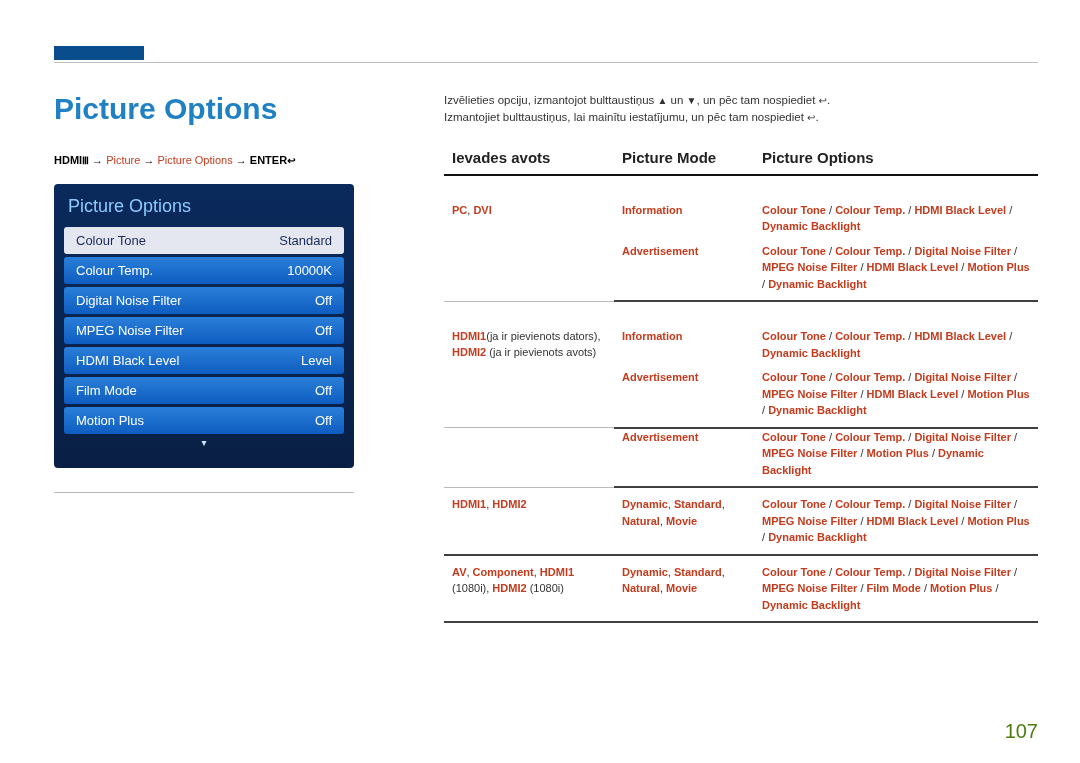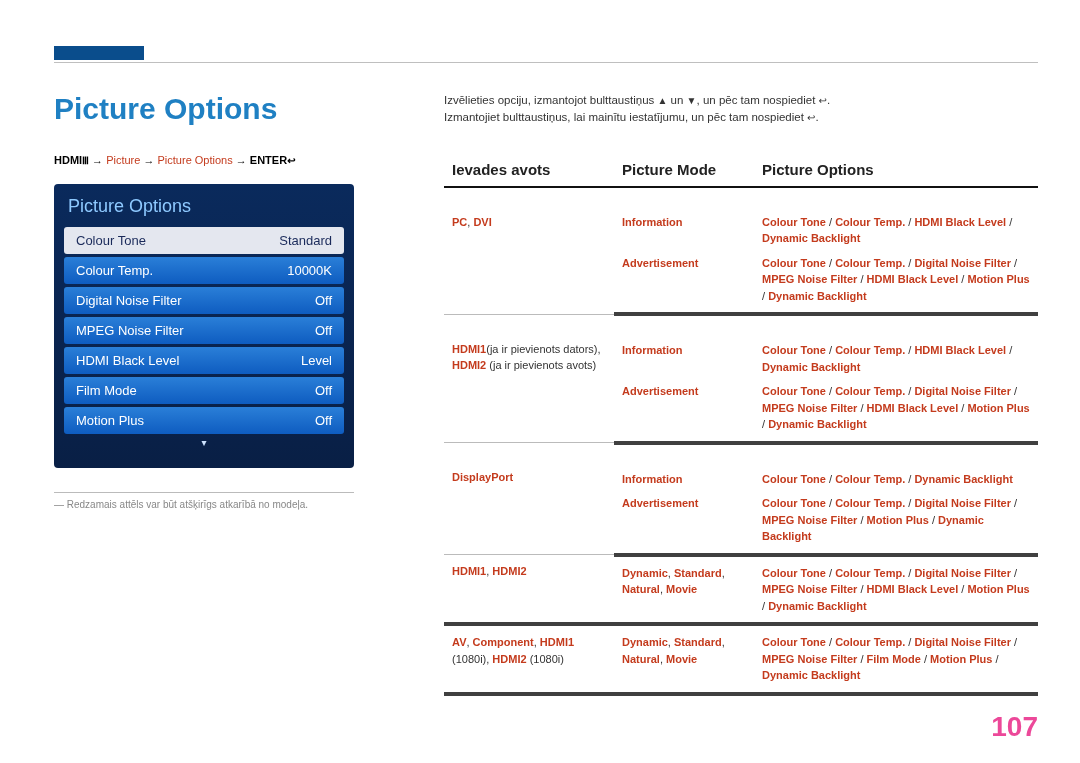--- a/index.html
+++ b/index.html
@@ -51,39 +51,39 @@
   .osd-row.sel { background: #e4e7ef; color: #1a2a5a; }
   .osd-row.grad { background: linear-gradient(#2a7fd8, #0e5cc0); }
   .osd-arrow { text-align: center; color: #cfe4ff; font-size: 10px; margin-top: 2px; }
 
   .footnote-line { border-top: 1px solid #bbb; margin-top: 24px; width: 300px; }
   .footnote { font-size: 10px; color: #888; margin-top: 6px; }
 
   .intro { font-size: 11.5px; color: #333; line-height: 1.5; }
   .intro .icon { font-size: 10px; }
 
-  .tbl { width: 100%; margin-top: 28px; border-collapse: collapse; font-size: 11px; }
+  .tbl { width: 100%; margin-top: 16px; border-collapse: collapse; font-size: 11px; }
   .tbl th {
     text-align: left; font-size: 15px; color: #222; font-weight: 700;
     padding: 6px 8px 8px; border-bottom: 2px solid #111;
   }
   .tbl td {
-    padding: 8px 8px; border-bottom: 4px solid #404040; vertical-align: top;
+    padding: 8px 8px; border-bottom: 2px solid #404040; vertical-align: top;
     line-height: 1.5;
   }
   .tbl tr.row-top td { padding-top: 26px; border-bottom: none; }
   .tbl tr.row-bot td { padding-top: 0; }
   .tbl .c1 { width: 170px; }
   .tbl .c2 { width: 140px; }
   .red { color: #c43b1d; font-weight: 700; }
   .blk { color: #333; }
 
   .page-num {
     position: absolute; bottom: 20px; right: 42px;
-    font-size: 28px; color: #ec4899; font-weight: 700;
+    font-size: 20px; color: #4d7c0f; font-weight: 400;
   }
 </style>
 </head>
 <body>
 
 <div class="top-accent"></div>
 <div class="top-rule"></div>
 
 <div class="page">
   <div class="left-col">
@@ -124,21 +124,20 @@
           </div>
           <div class="osd-row grad">
             <span>Motion Plus</span>
             <span>Off</span>
           </div>
         </div>
       <div class="osd-arrow">▾</div>
     </div>
 
     <div class="footnote-line"></div>
-    <div class="footnote">― Redzamais attēls var būt atšķirīgs atkarībā no modeļa.</div>
   </div>
 
   <div class="right-col">
     <div class="intro">
       <span>Izvēlieties opciju, izmantojot bulttaustiņus </span><span class="icon">▲</span><span> un </span><span class="icon">▼</span><span>, un pēc tam nospiediet </span><span class="icon">↩</span><span>.</span><br>
       <span>Izmantojiet bulttaustiņus, lai mainītu iestatījumu, un pēc tam nospiediet </span><span class="icon">↩</span><span>.</span>
     </div>
 
     <table class="tbl">
       <thead>
@@ -162,25 +161,20 @@
           <tr class="row-top">
             <td class="c1" style="border-bottom: none;"><span class="red">HDMI1</span><span class="blk">(ja ir pievienots dators), </span><span class="red">HDMI2</span><span class="blk"> (ja ir pievienots avots)</span></td>
             <td class="c2"><span class="red">Information</span></td>
             <td><span class="red">Colour Tone</span><span class="blk"> / </span><span class="red">Colour Temp.</span><span class="blk"> / </span><span class="red">HDMI Black Level</span><span class="blk"> / </span><span class="red">Dynamic Backlight</span></td>
           </tr>
           <tr class="row-bot">
             <td class="c1" style="border-bottom: 1px solid rgb(187, 187, 187);"></td>
             <td class="c2"><span class="red">Advertisement</span></td>
             <td><span class="red">Colour Tone</span><span class="blk"> / </span><span class="red">Colour Temp.</span><span class="blk"> / </span><span class="red">Digital Noise Filter</span><span class="blk"> / </span><span class="red">MPEG Noise Filter</span><span class="blk"> / </span><span class="red">HDMI Black Level</span><span class="blk"> / </span><span class="red">Motion Plus</span><span class="blk"> / </span><span class="red">Dynamic Backlight</span></td>
           </tr>
-          <tr class="row-top">
-            <td class="c1" style="border-bottom: none;"><span class="red">DisplayPort</span></td>
-            <td class="c2"><span class="red">Information</span></td>
-            <td><span class="red">Colour Tone</span><span class="blk"> / </span><span class="red">Colour Temp.</span><span class="blk"> / </span><span class="red">Dynamic Backlight</span></td>
-          </tr>
           <tr class="row-bot">
             <td class="c1" style="border-bottom: 1px solid rgb(187, 187, 187);"></td>
             <td class="c2"><span class="red">Advertisement</span></td>
             <td><span class="red">Colour Tone</span><span class="blk"> / </span><span class="red">Colour Temp.</span><span class="blk"> / </span><span class="red">Digital Noise Filter</span><span class="blk"> / </span><span class="red">MPEG Noise Filter</span><span class="blk"> / </span><span class="red">Motion Plus</span><span class="blk"> / </span><span class="red">Dynamic Backlight</span></td>
           </tr>
           <tr>
             <td class="c1"><span class="red">HDMI1</span><span class="blk">, </span><span class="red">HDMI2</span></td>
             <td class="c2"><span class="red">Dynamic</span><span class="blk">, </span><span class="red">Standard</span><span class="blk">, </span><span class="red">Natural</span><span class="blk">, </span><span class="red">Movie</span></td>
             <td><span class="red">Colour Tone</span><span class="blk"> / </span><span class="red">Colour Temp.</span><span class="blk"> / </span><span class="red">Digital Noise Filter</span><span class="blk"> / </span><span class="red">MPEG Noise Filter</span><span class="blk"> / </span><span class="red">HDMI Black Level</span><span class="blk"> / </span><span class="red">Motion Plus</span><span class="blk"> / </span><span class="red">Dynamic Backlight</span></td>
           </tr>

